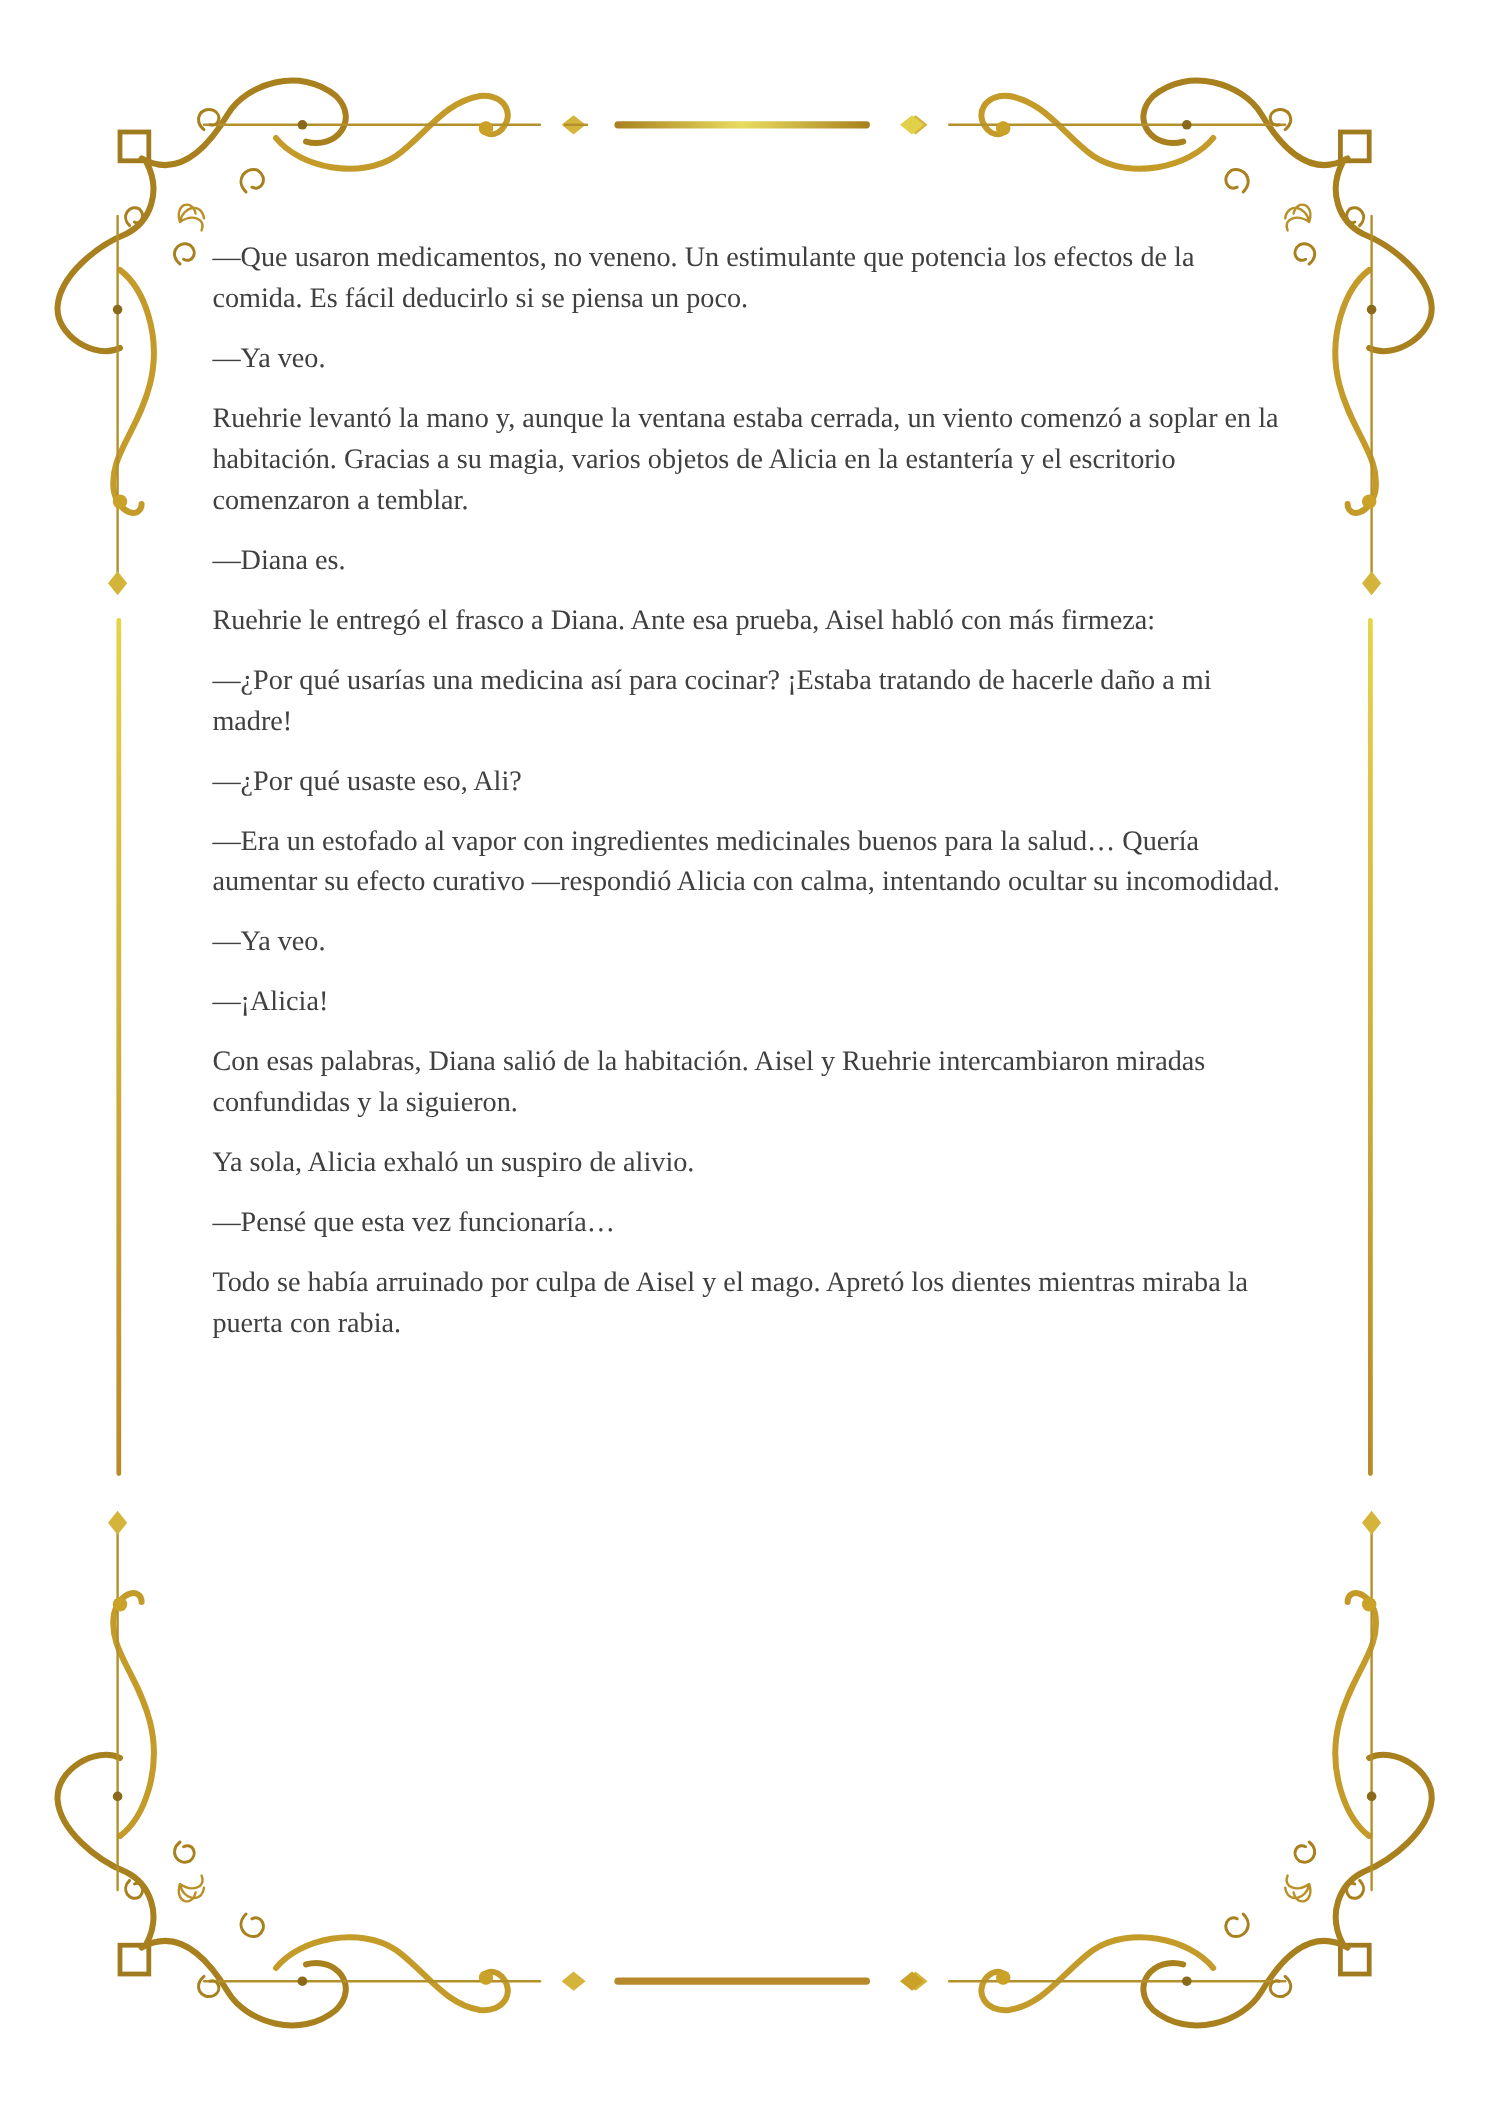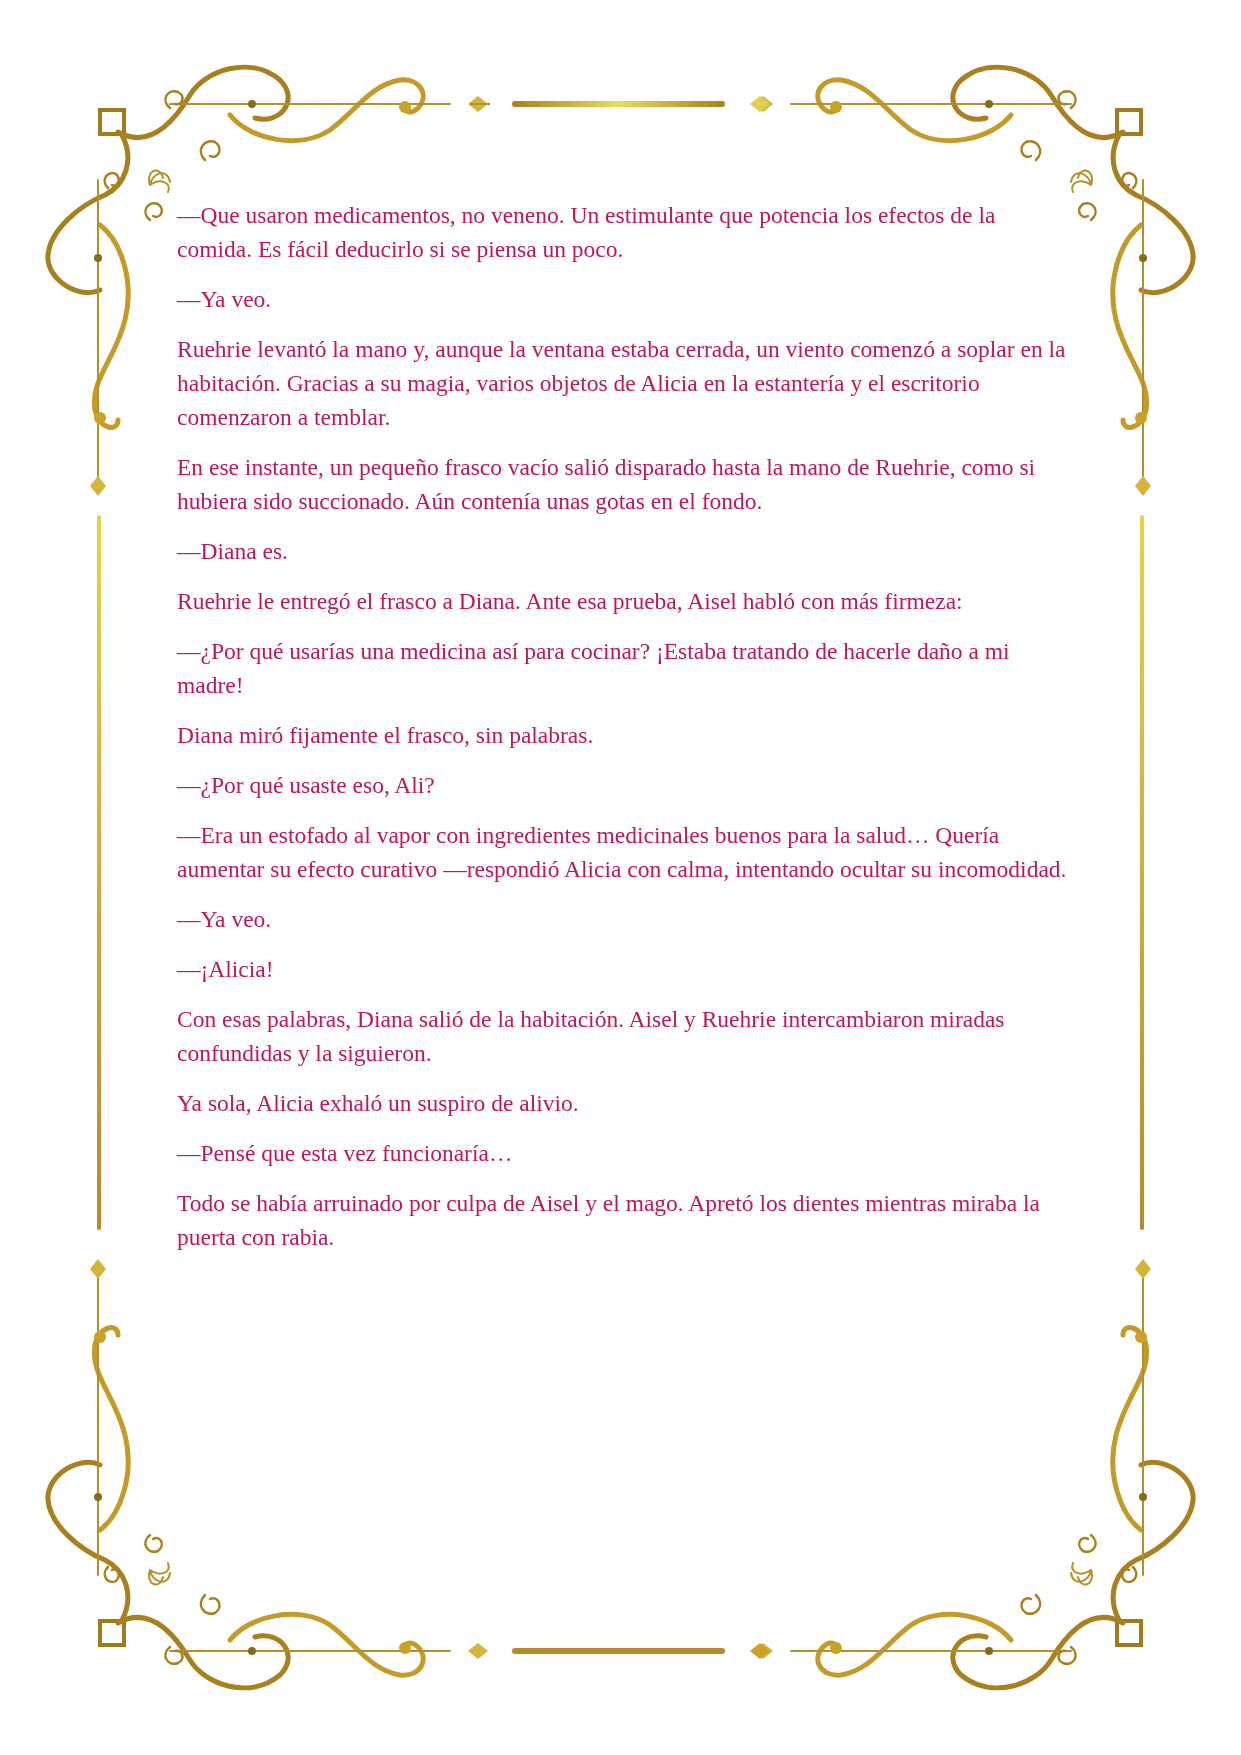--- a/index.html
+++ b/index.html
@@ -6,21 +6,21 @@
   body { width: 1241px; height: 1755px; position: relative; overflow: hidden; }
   .frame { position: absolute; left: 0; top: 0; width: 1241px; height: 1755px; pointer-events: none; }
   .page-text {
     position: absolute;
     left: 177px;
     top: 198px;
     width: 895px;
     font-family: "Liberation Serif", "DejaVu Serif", serif;
     font-size: 23.5px;
     line-height: 34px;
-    color: #be185d;
+    color: #404040;
   }
   .page-text p { margin: 0 0 16px 0; }
 </style>
 </head>
 <body>
 
 <svg class="frame" viewBox="0 0 1241 1755" xmlns="http://www.w3.org/2000/svg">
   <defs>
     <linearGradient id="gTop" x1="0" y1="0" x2="1" y2="0">
       <stop offset="0" stop-color="#a8801e"></stop>
@@ -77,25 +77,23 @@
   </g>
 
   <rect x="97" y="515" width="4" height="715" rx="2" fill="url(#gSide)"></rect>
   <rect x="1140" y="515" width="4" height="715" rx="2" fill="url(#gSide)"></rect>
 </svg>
 
 <div class="page-text">
   <p>—Que usaron medicamentos, no veneno. Un estimulante que potencia los efectos de la comida. Es fácil deducirlo si se piensa un poco.</p>
   <p>—Ya veo.</p>
   <p>Ruehrie levantó la mano y, aunque la ventana estaba cerrada, un viento comenzó a soplar en la habitación. Gracias a su magia, varios objetos de Alicia en la estantería y el escritorio comenzaron a temblar.</p>
-  <p>En ese instante, un pequeño frasco vacío salió disparado hasta la mano de Ruehrie, como si hubiera sido succionado. Aún contenía unas gotas en el fondo.</p>
   <p>—Diana es.</p>
   <p>Ruehrie le entregó el frasco a Diana. Ante esa prueba, Aisel habló con más firmeza:</p>
   <p>—¿Por qué usarías una medicina así para cocinar? ¡Estaba tratando de hacerle daño a mi madre!</p>
-  <p>Diana miró fijamente el frasco, sin palabras.</p>
   <p>—¿Por qué usaste eso, Ali?</p>
   <p>—Era un estofado al vapor con ingredientes medicinales buenos para la salud… Quería aumentar su efecto curativo —respondió Alicia con calma, intentando ocultar su incomodidad.</p>
   <p>—Ya veo.</p>
   <p>—¡Alicia!</p>
   <p>Con esas palabras, Diana salió de la habitación. Aisel y Ruehrie intercambiaron miradas confundidas y la siguieron.</p>
   <p>Ya sola, Alicia exhaló un suspiro de alivio.</p>
   <p>—Pensé que esta vez funcionaría…</p>
   <p>Todo se había arruinado por culpa de Aisel y el mago. Apretó los dientes mientras miraba la puerta con rabia.</p>
 </div>
 

